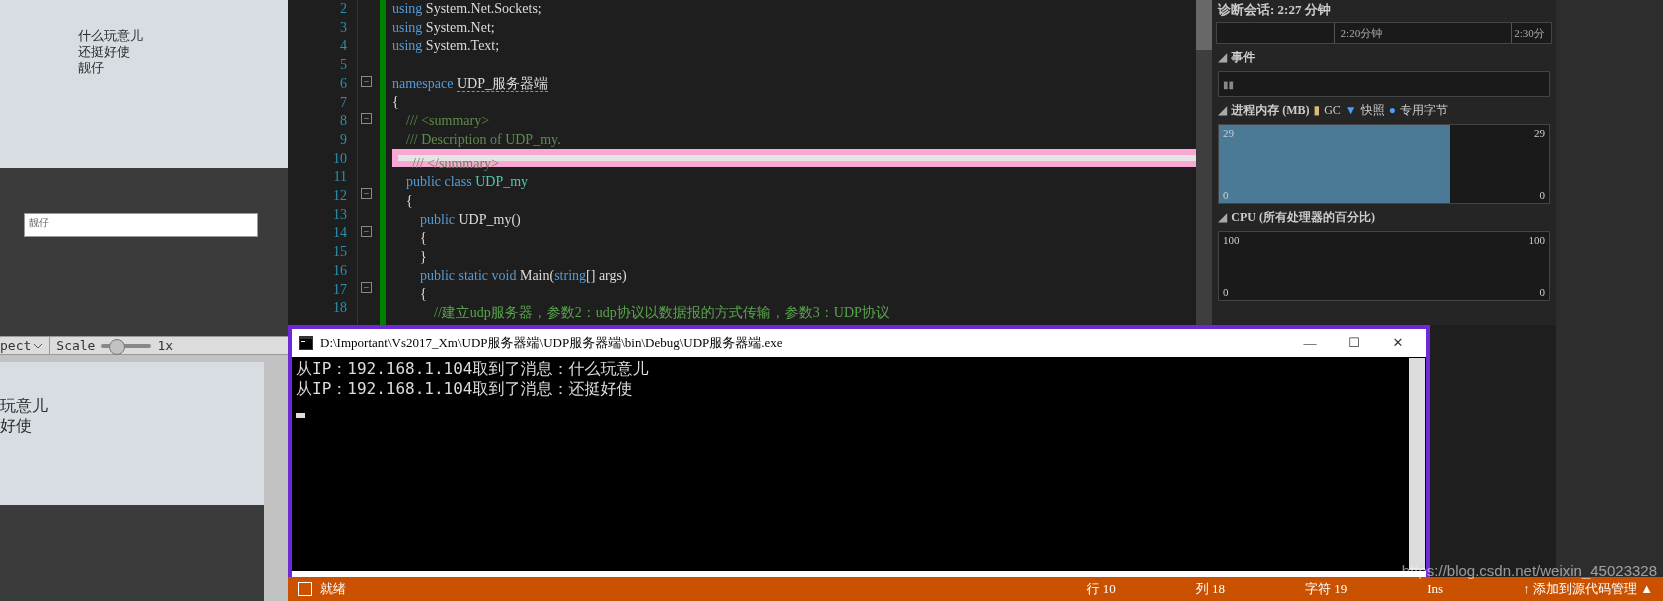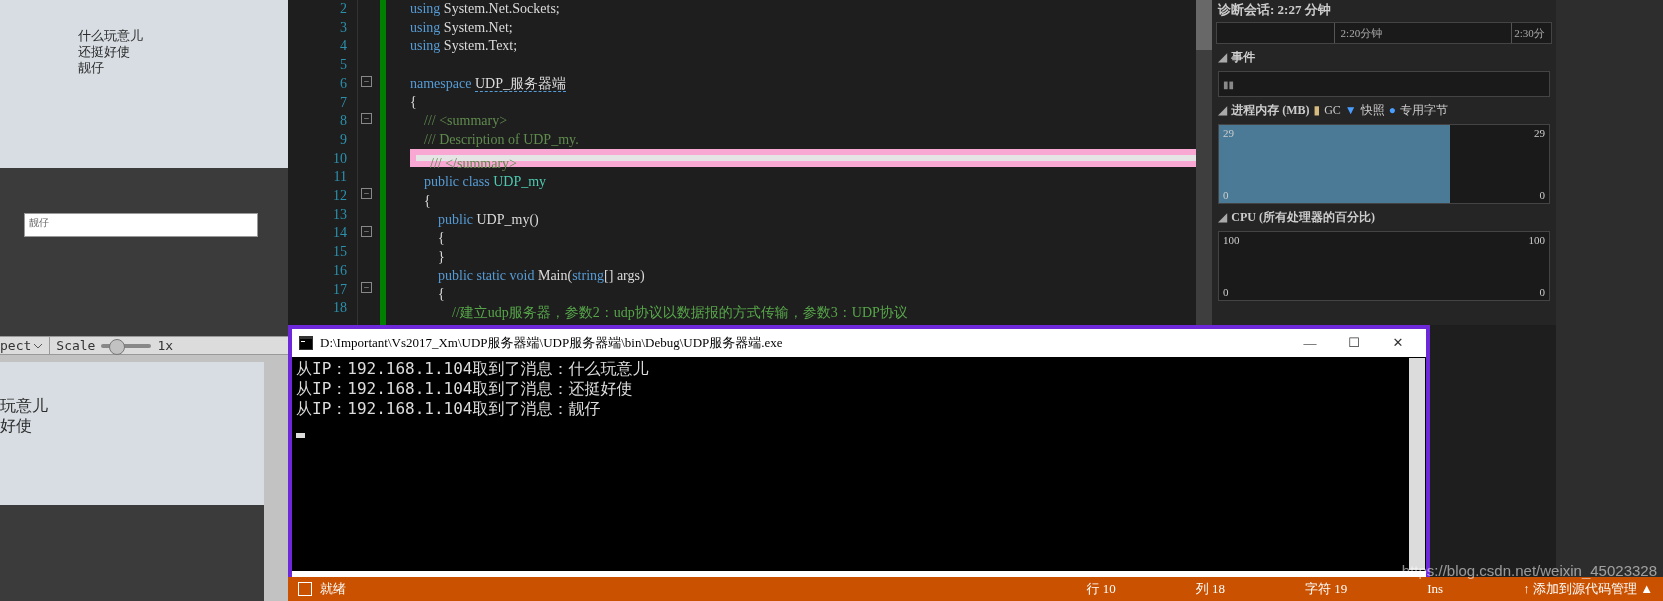--- a/index.html
+++ b/index.html
@@ -19,21 +19,21 @@
 .unity-bottom { position: absolute; left: 0; top: 362px; width: 264px; height: 239px; background: linear-gradient(#d7dde3 0%, #d7dde3 60%, #3b3b3b 60%, #3b3b3b 100%); overflow: hidden; }
 .unity-bottom-text { position: absolute; left: 0; top: 34px; font-size: 16px; color: #2c2c2c; line-height: 20px; font-family: "Microsoft YaHei"; }
 
 
 .editor { position: absolute; left: 288px; top: 0; width: 924px; height: 325px; background: #1e1e1e; display: flex; }
 .gutter { width: 70px; background: #1e1e1e; border-right: 1px solid #333; text-align: right; padding-right: 10px; }
 .gutter .ln { color: #2b91af; font-size: 14px; line-height: 18.7px; font-family: Consolas; }
 .fold { width: 22px; background: #1e1e1e; position: relative; }
 .fold-box { position: absolute; left: 3px; width: 11px; height: 11px; border: 1px solid #888; color: #888; font-size: 9px; text-align: center; line-height: 9px; }
 .code-strip { width: 6px; background: #008000; }
-.code { flex: 1; padding-left: 24px; font-size: 14px; line-height: 18.7px; font-family: Consolas, "NSimSun"; }
+.code { flex: 1; padding-left: 6px; font-size: 14px; line-height: 18.7px; font-family: Consolas, "NSimSun"; }
 .code .line { white-space: pre; height: 18.7px; }
 .code .hl { background: #e5e5e5; display: inline-block; width: 100%; border: 6px solid #f9a8d4; height: 18.7px; margin-top: -1px; }
 .kw { color: #569cd6; }
 .cls { color: #4ec9b0; }
 .cmt { color: #57a64a; }
 .cmtx { color: #608b4e; }
 .txt { color: #dcdcdc; }
 .underline { border-bottom: 1px dashed #569cd6; }
 .editor-scroll { position: absolute; right: 0; top: 0; width: 16px; height: 100%; background: #3e3e3e; }
 .editor-scroll .thumb { position: absolute; top: 0; width: 16px; height: 50px; background: #686868; }
@@ -212,21 +212,20 @@
       </svg>
     <span>D:\Important\Vs2017_Xm\UDP服务器端\UDP服务器端\bin\Debug\UDP服务器端.exe</span>
     <span class="spacer"></span>
     <span class="btn">—</span>
     <span class="btn">☐</span>
     <span class="btn close">✕</span>
   </div>
   <div class="console-body">
     <div class="cline">从IP：192.168.1.104取到了消息：什么玩意儿</div>
     <div class="cline">从IP：192.168.1.104取到了消息：还挺好使</div>
-    <div class="cline">从IP：192.168.1.104取到了消息：靓仔</div>
     <span class="cursor"></span>
   </div>
   <div class="console-scroll"></div>
 </div>
 
 <div class="statusbar">
   <span class="sbicon"></span>
   <span class="item">就绪</span>
   <span class="spacer"></span>
   <span class="item">行 10</span>

